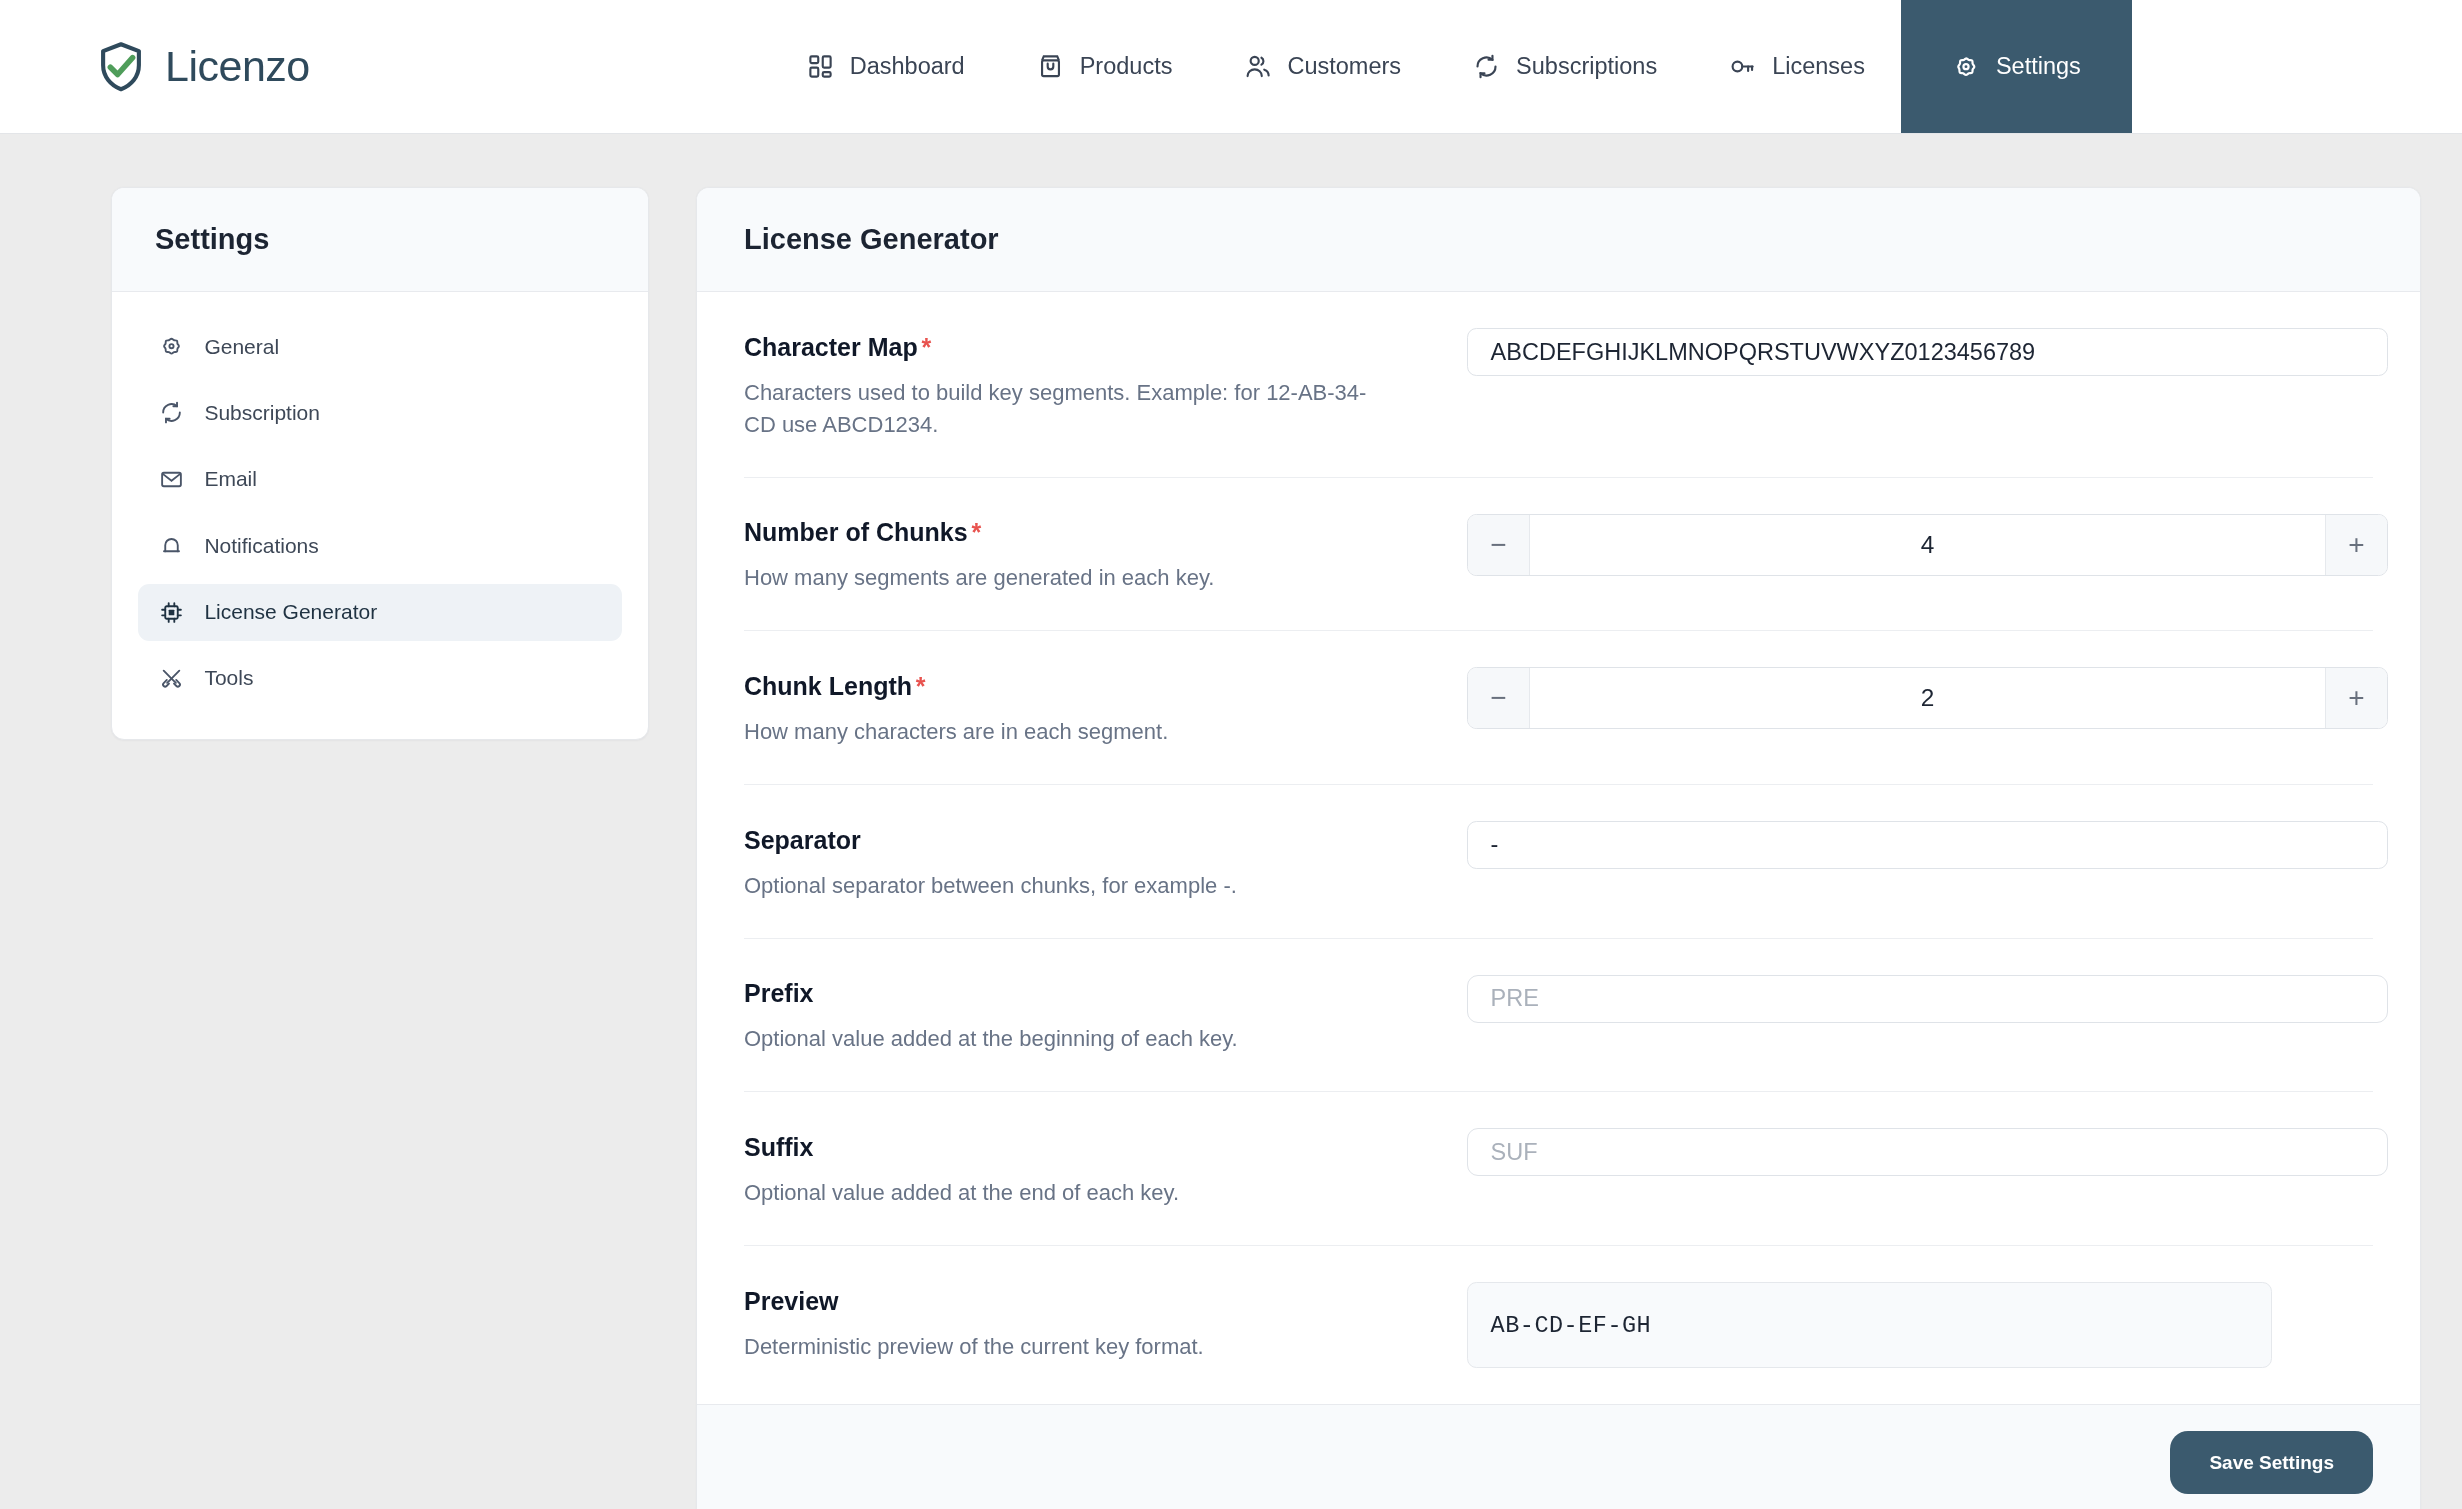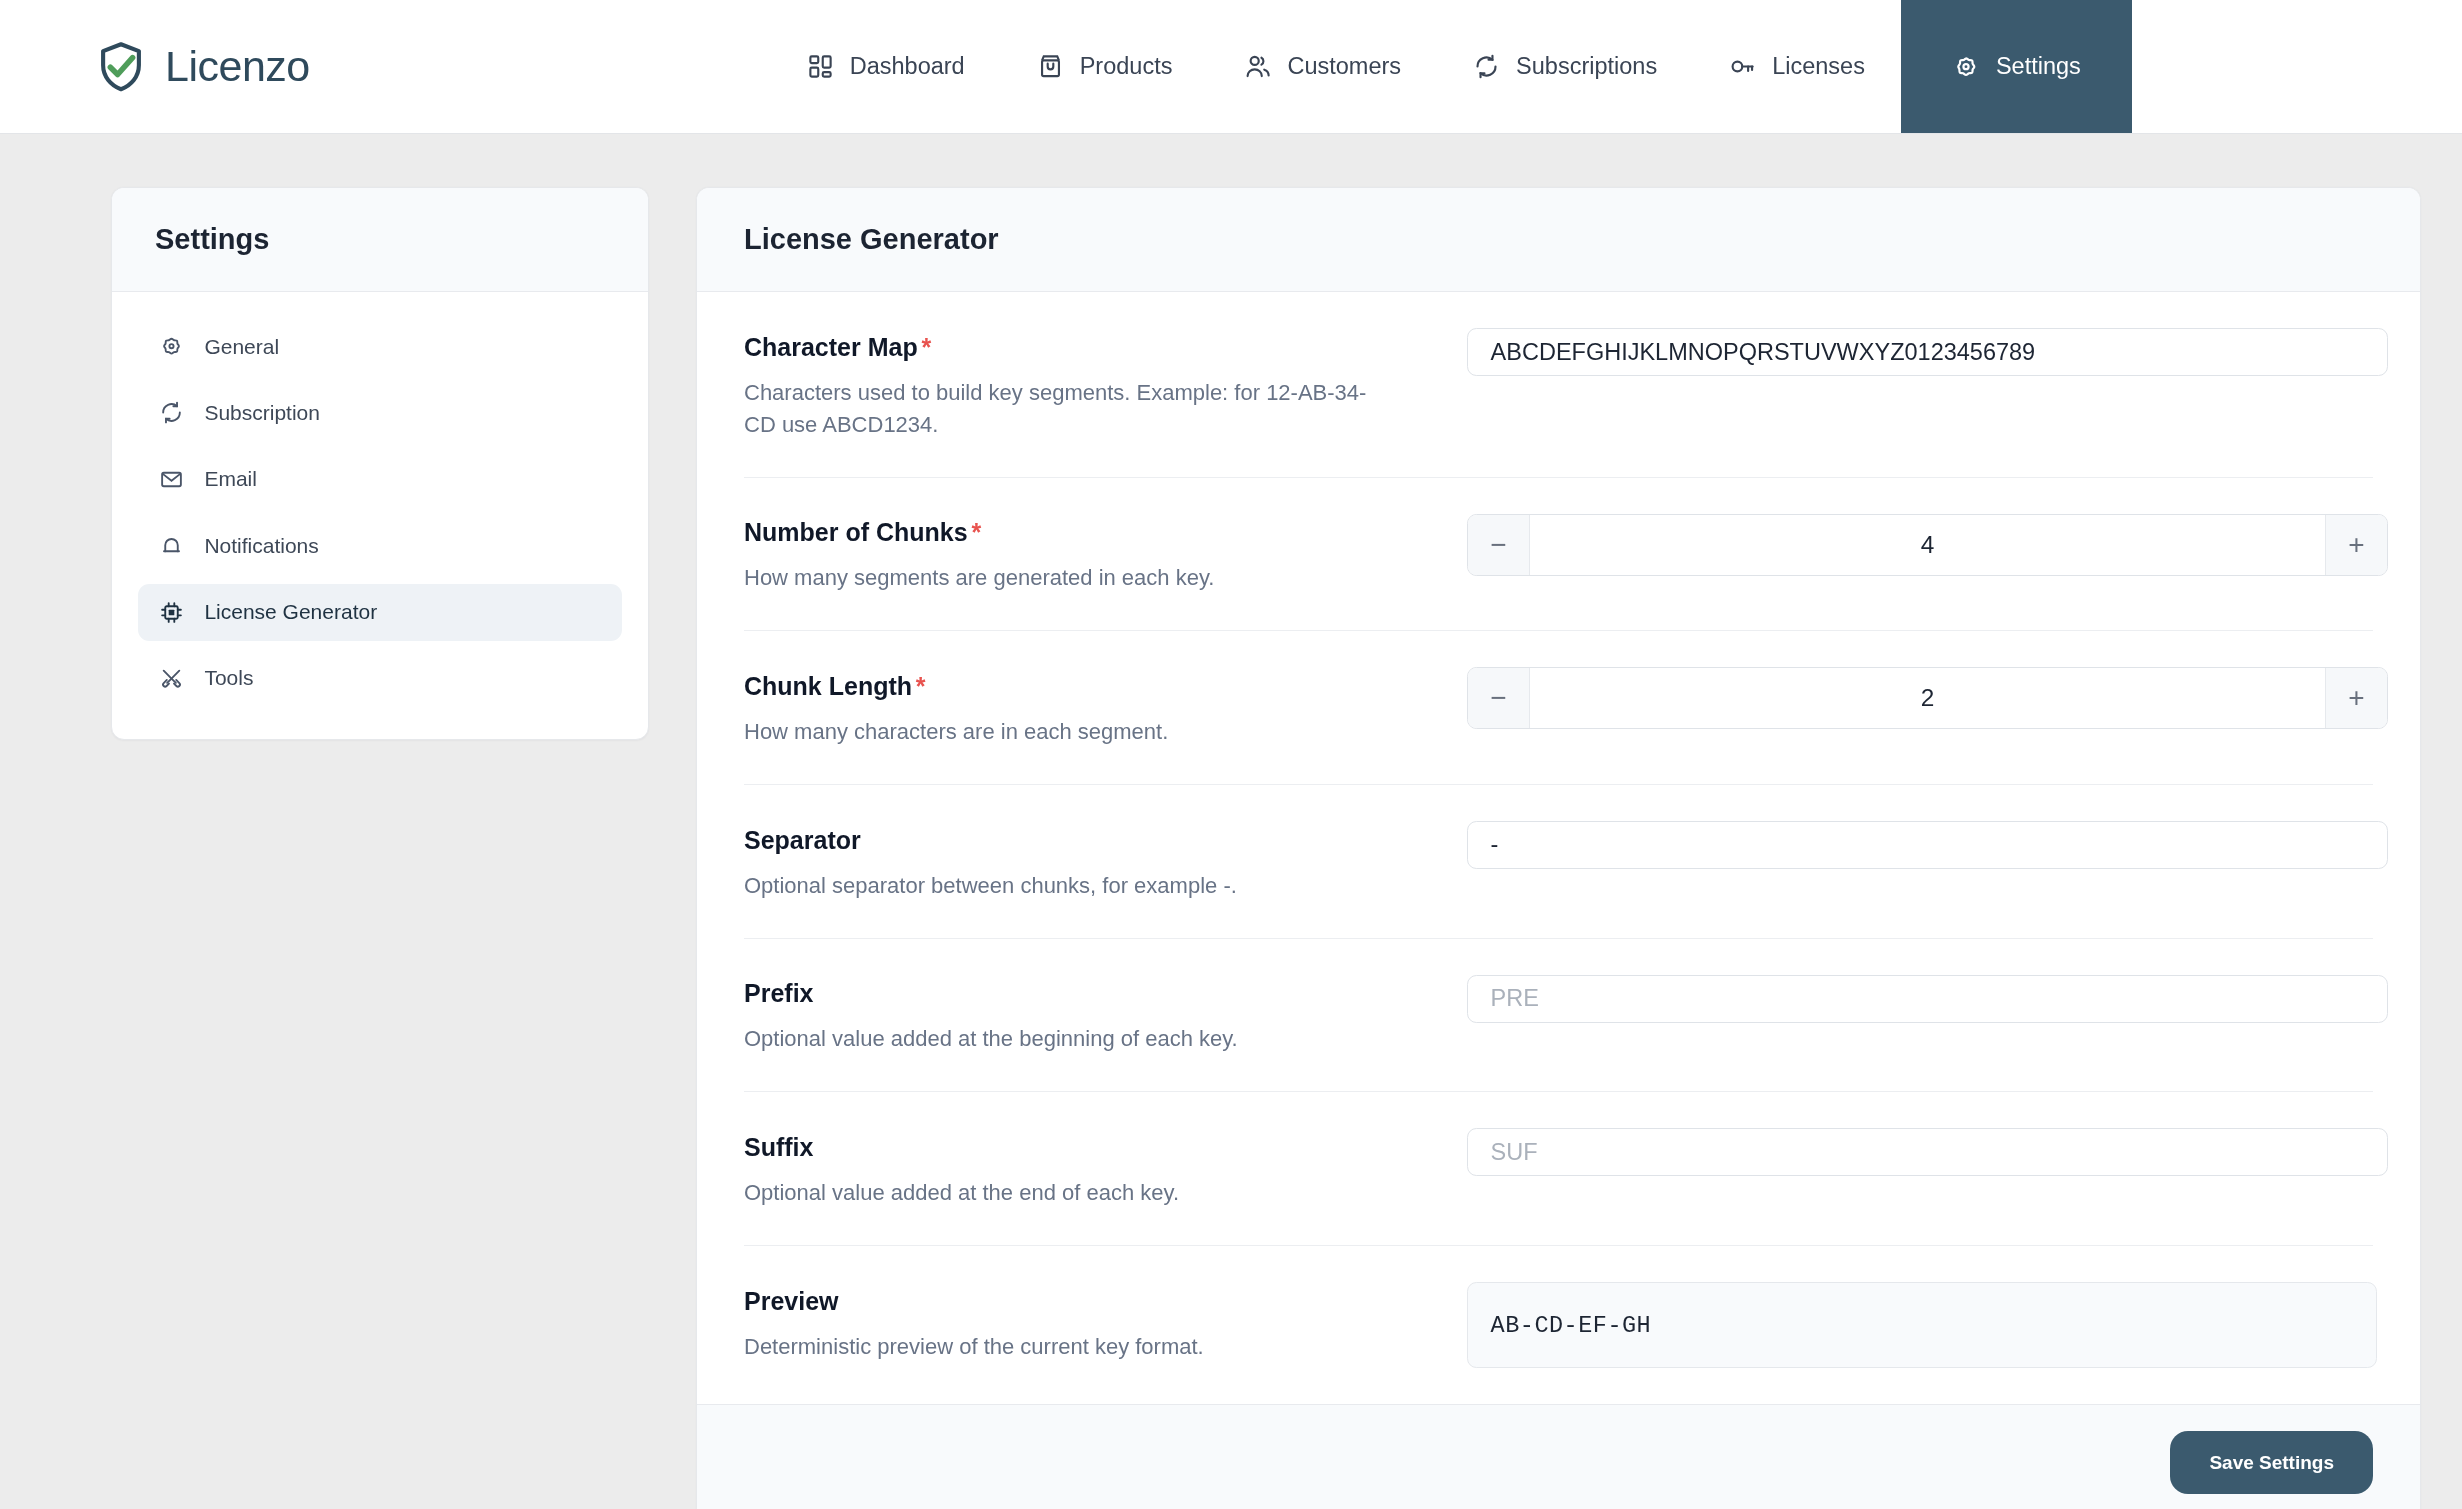--- a/index.html
+++ b/index.html
@@ -152,21 +152,21 @@
     border: 0.9px solid #dfe3e8;
     border-radius: 9.4px;
     background: #ffffff;
     display: flex;
     align-items: center;
     padding: 0 22.6px;
     font-size: 23.5px;
     color: #1d2533;
     cursor: text;
   }
-  .text-input.placeholder { color: #aab1bb; }
+  .text-input.placeholder { color: #aab1bb; border-radius: 11px; }
 
   .stepper {
     width: 921px;
     height: 62px;
     border: 0.9px solid #dfe3e8;
     border-radius: 9.4px;
     background: #ffffff;
     display: flex;
     align-items: stretch;
     overflow: hidden;
@@ -188,21 +188,21 @@
     flex: 1 1 auto;
     display: flex;
     align-items: center;
     justify-content: center;
     font-size: 24.4px;
     color: #1d2533;
     cursor: text;
   }
 
   .preview-box {
-    width: 910px;
+    width: 805px;
     height: 86px;
     border: 0.9px solid #e5e8ec;
     border-radius: 9.4px;
     background: #f8fafc;
     display: flex;
     align-items: center;
     padding: 0 22.6px;
     font-family: "Liberation Mono", monospace;
     font-size: 23.5px;
     color: #1d2533;

